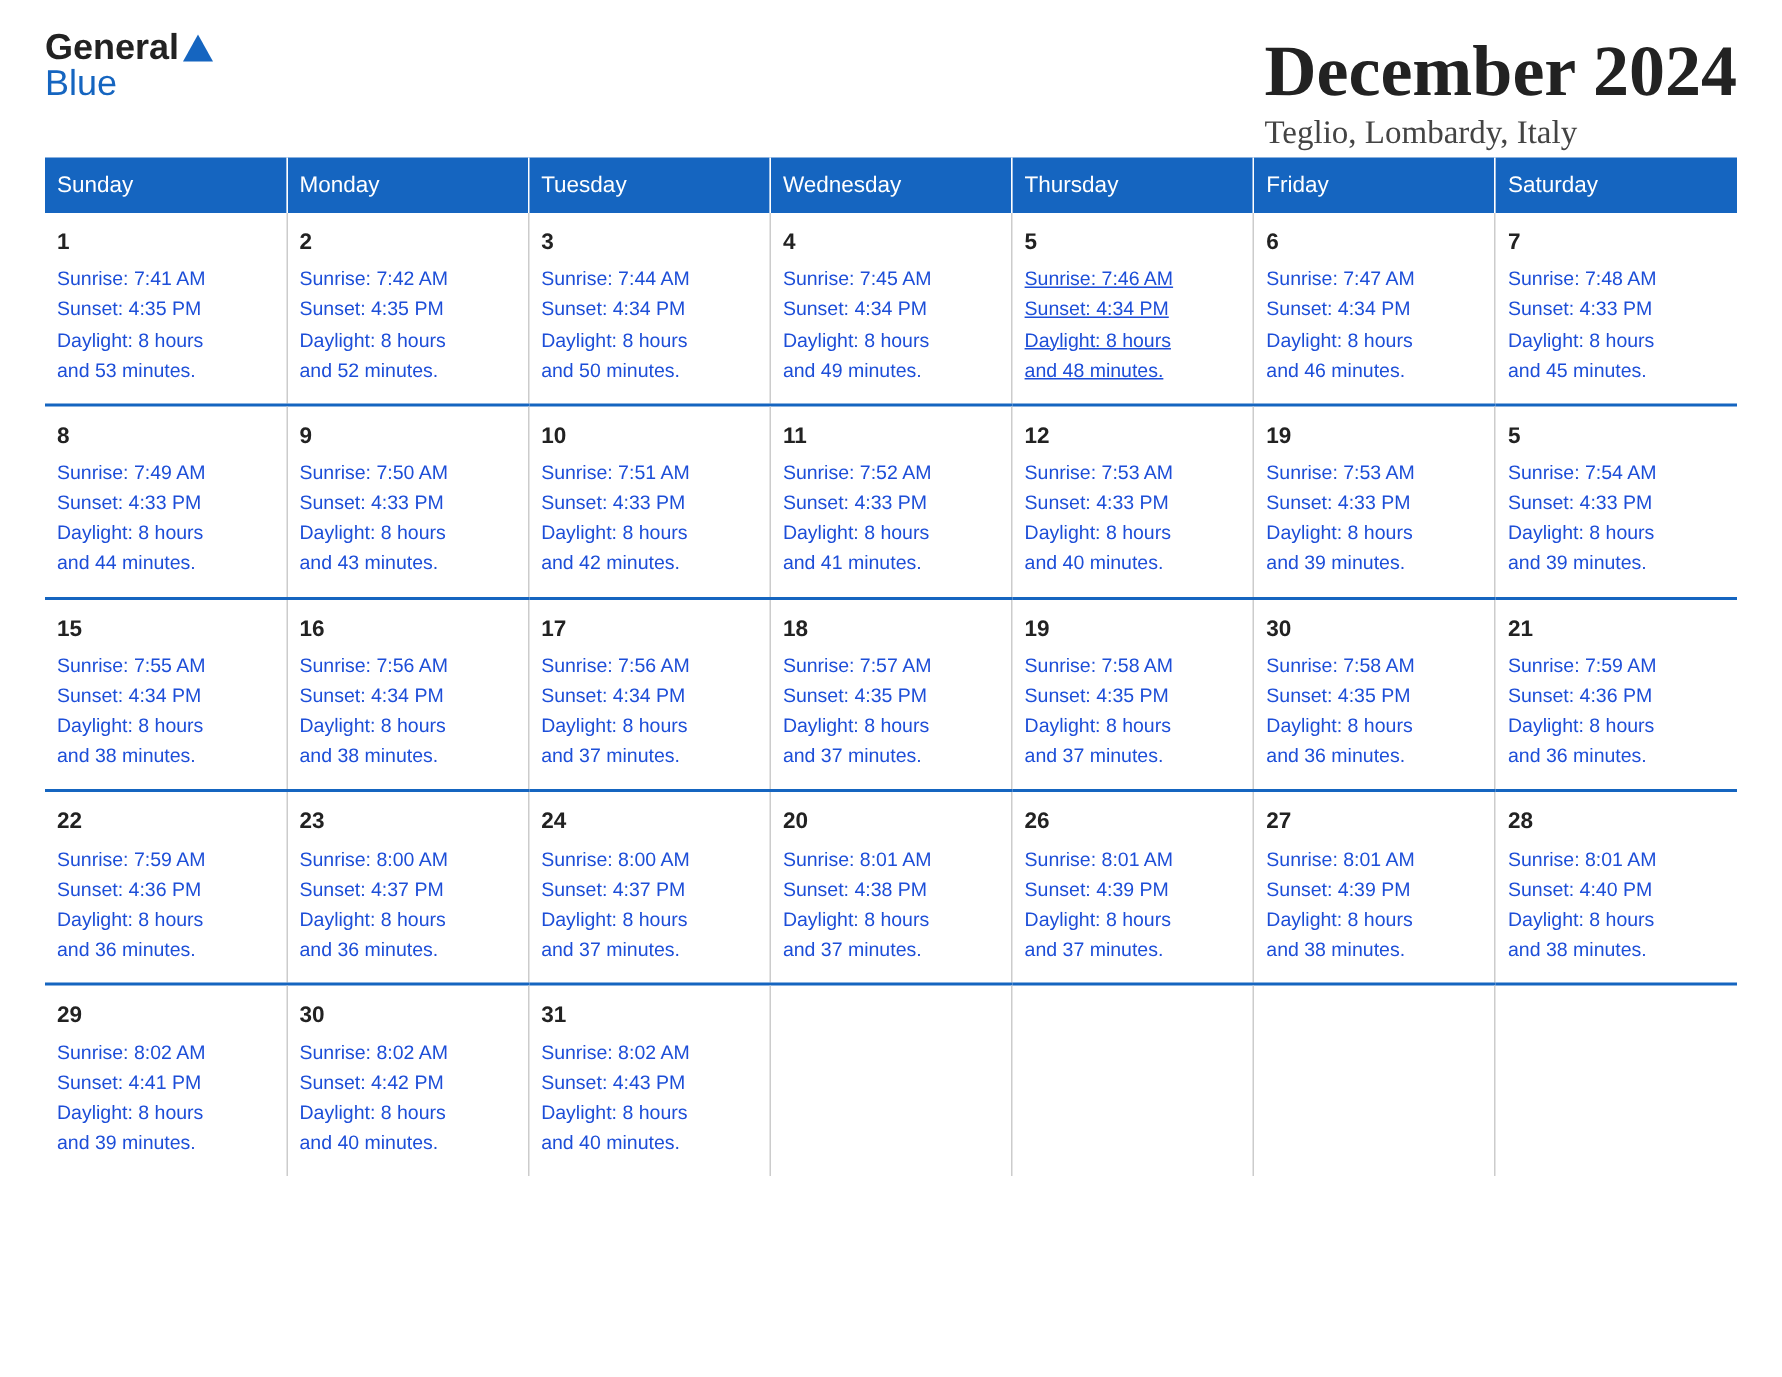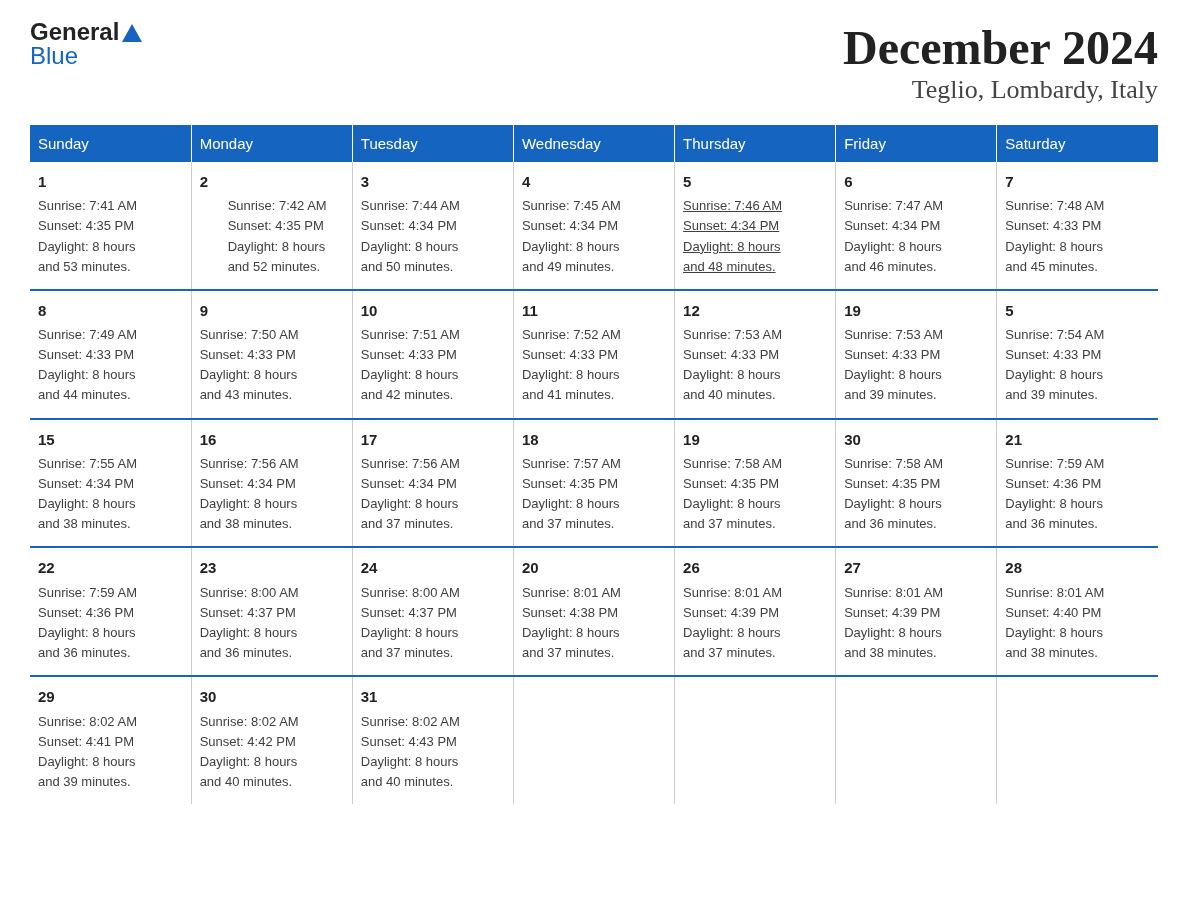--- a/index.html
+++ b/index.html
@@ -9,46 +9,46 @@
       font-size: 13px;
       color: #222;
       padding: 20px 30px;
       width: 1188px;
       min-height: 918px;
     }
     .header {
       display: flex;
       justify-content: space-between;
       align-items: flex-start;
-      margin-bottom: 20px;
+      margin-bottom: 4px;
     }
     .logo-area {
       display: flex;
       flex-direction: column;
     }
     .logo-wrapper {
       display: flex;
       align-items: flex-end;
     }
     .logo-text-group {
       display: flex;
       flex-direction: column;
       line-height: 1;
     }
     .title-area {
-      text-align: right;
+      text-align: left;
     }
     .title-area h1 {
       font-size: 48px;
       font-weight: bold;
       color: #222;
       font-family: Georgia, serif;
     }
     .title-area h2 {
-      font-size: 26px;
+      font-size: 22px;
       font-weight: normal;
       color: #444;
       font-family: Georgia, serif;
     }
     table {
       width: 100%;
       border-collapse: collapse;
       table-layout: fixed;
     }
     thead tr th {
@@ -71,21 +71,21 @@
       min-height: 90px;
     }
     tbody tr td:last-child { border-right: none; }
     .day-num {
       font-size: 15px;
       font-weight: bold;
       display: block;
       margin-bottom: 3px;
     }
     .cell-content {
-      color: #404040;
+      color: #1d4ed8;
     }
     tbody tr:last-child td { border-bottom: none; }
   </style>
 </head>
 <body>
 
 <div class="header">
   <div class="logo-area">
     <div class="logo-wrapper">
       <div class="logo-text-group">
@@ -118,21 +118,21 @@
   <tr>
         <td>
           <span class="day-num">1</span>
           <div class="cell-content" style="white-space: pre-line;">Sunrise: 7:41 AM
 Sunset: 4:35 PM
 Daylight: 8 hours
 and 53 minutes.</div>
         </td>
         <td>
           <span class="day-num">2</span>
-          <div class="cell-content" style="white-space: pre-line; margin-left: 28px;">Sunrise: 7:42 AM
+          <div class="cell-content" style="white-space: pre-line;">Sunrise: 7:42 AM
 Sunset: 4:35 PM
 Daylight: 8 hours
 and 52 minutes.</div>
         </td>
         <td>
           <span class="day-num">3</span>
           <div class="cell-content" style="white-space: pre-line;">Sunrise: 7:44 AM
 Sunset: 4:34 PM
 Daylight: 8 hours
 and 50 minutes.</div>

